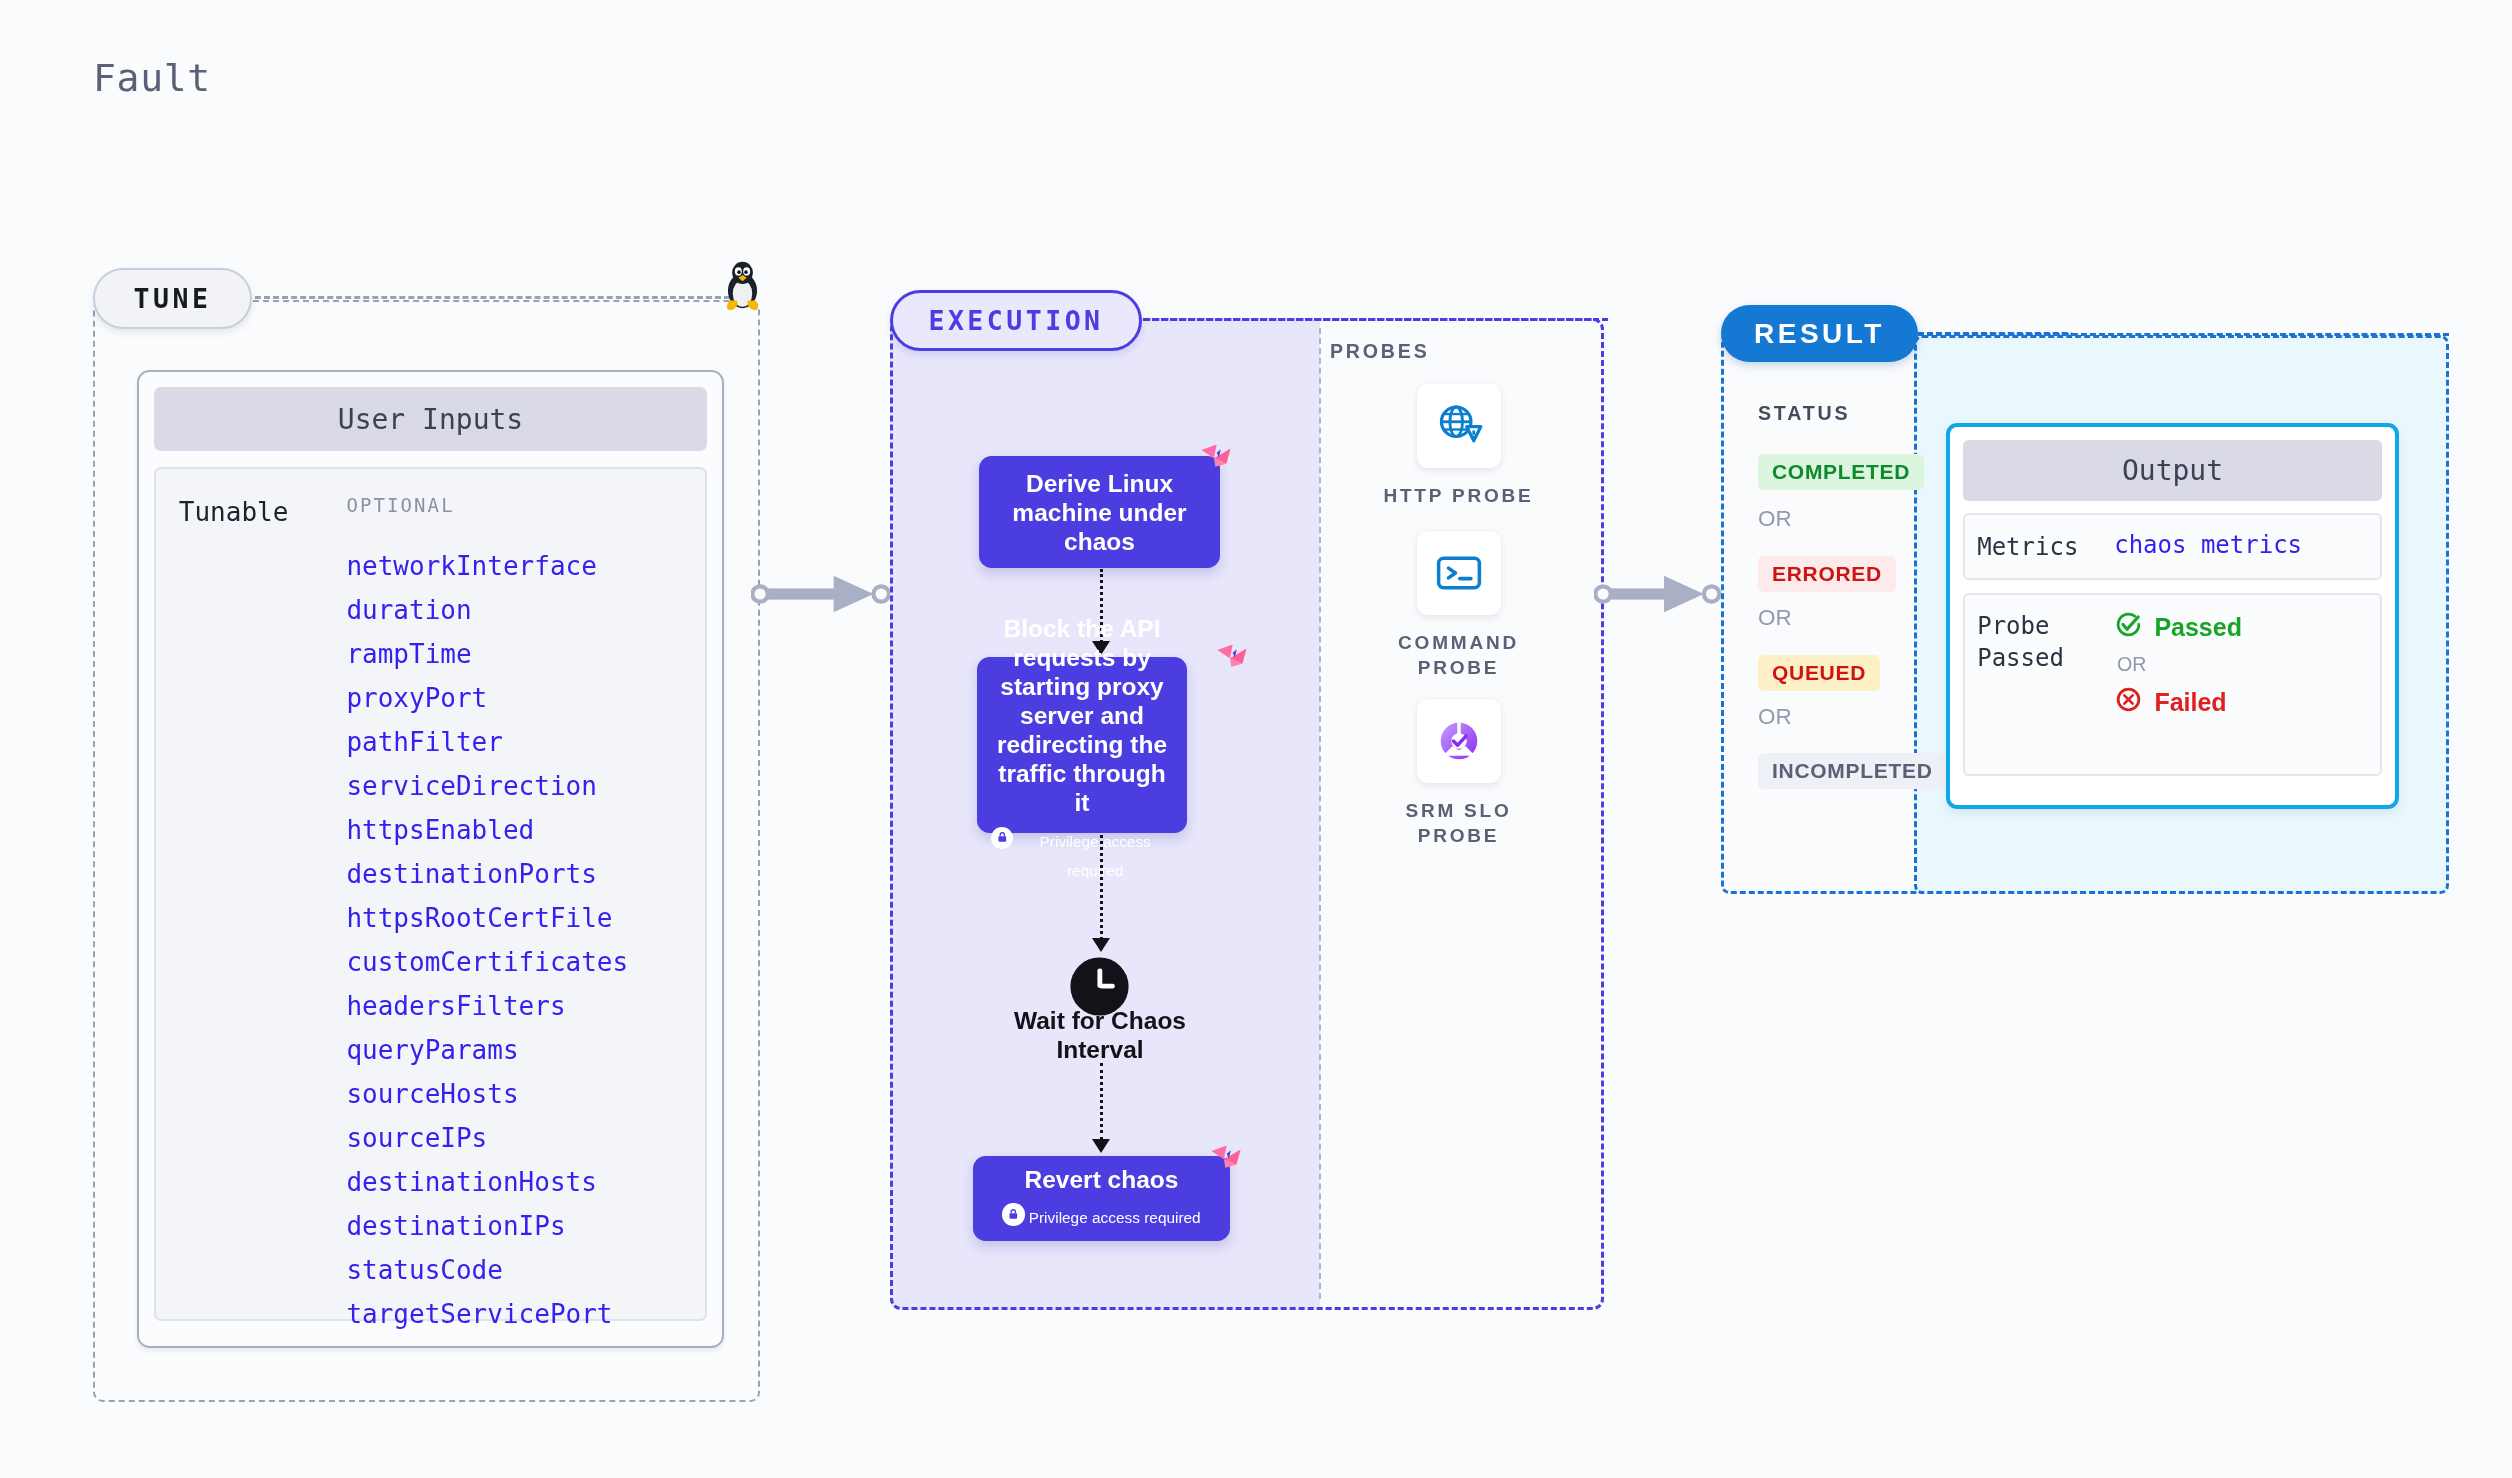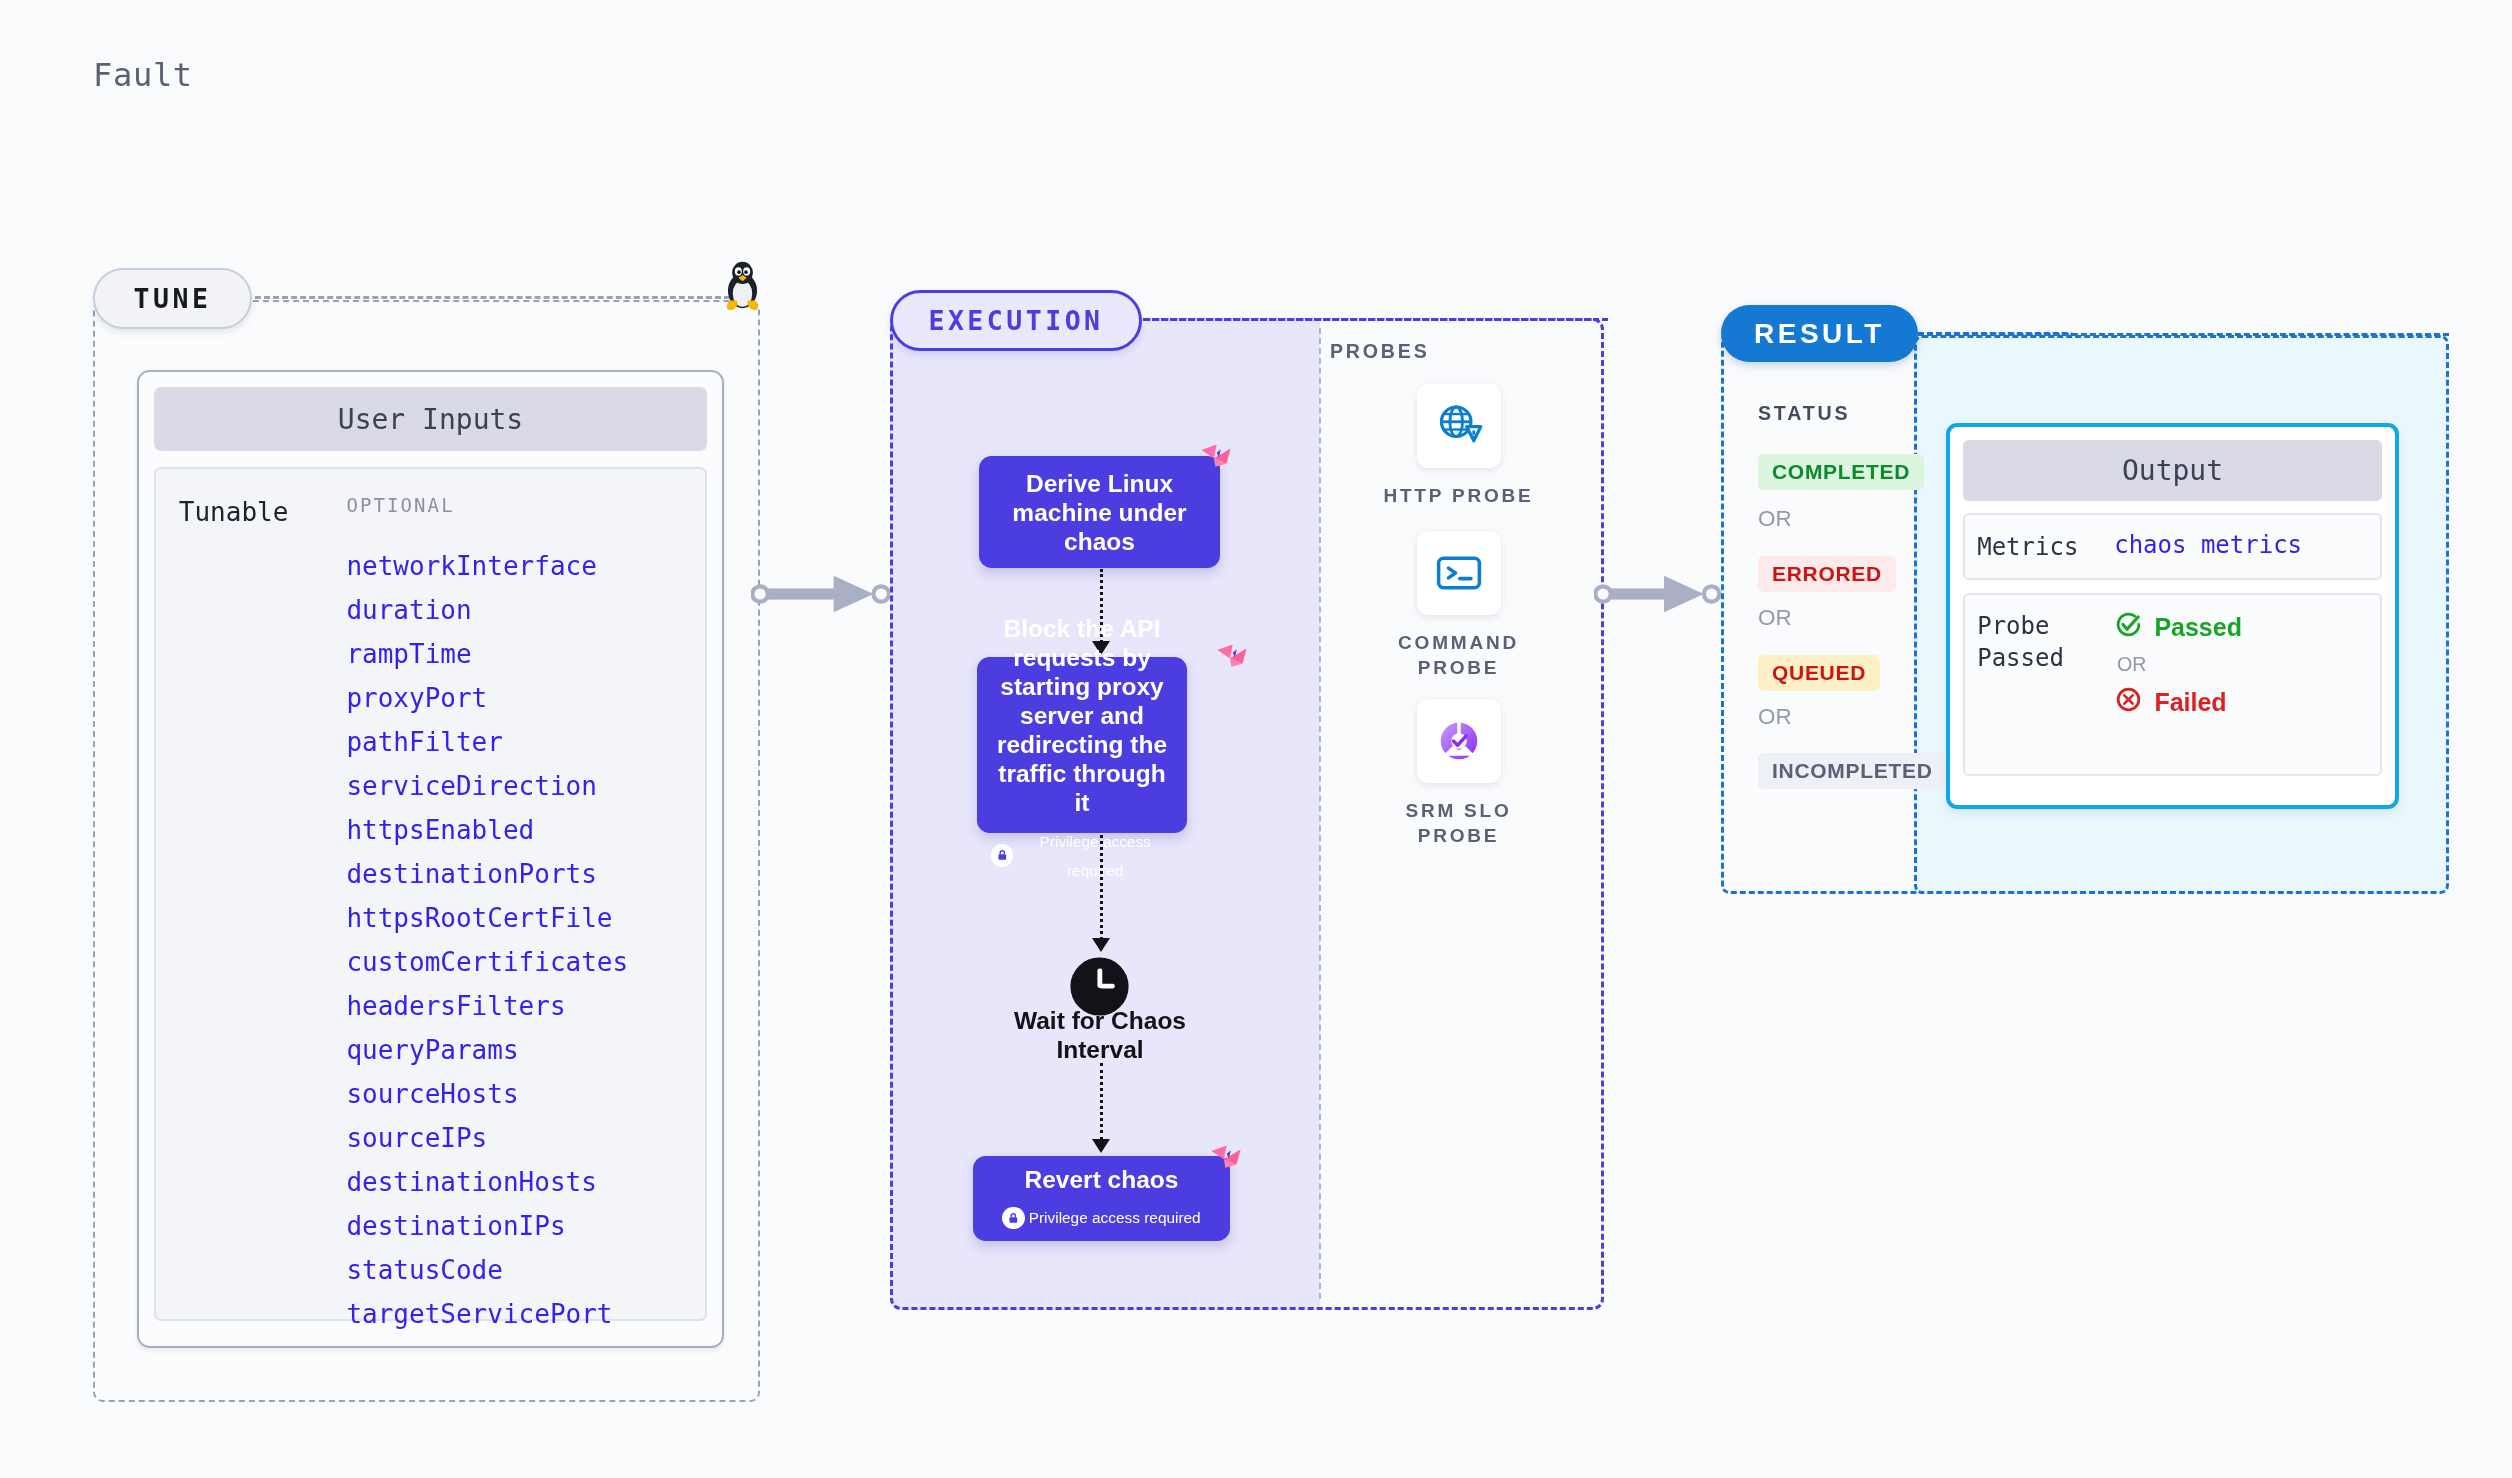--- a/index.html
+++ b/index.html
@@ -8,21 +8,21 @@
     background: #fafbfd;
     font-family: "Liberation Sans", sans-serif;
     overflow: hidden;
   }
   .stage { position: relative; width: 2512px; height: 1478px; }
 
   
   .fault-label {
     position: absolute; left: 93px; top: 56px;
     font-family: "DejaVu Sans Mono", monospace;
-    font-size: 32px; color: #5a6075; letter-spacing: 0.7px;
+    font-size: 38px; color: #5a6075; letter-spacing: 0.7px;
   }
   .title-row { position: absolute; left: 95px; top: 119px; display: flex; align-items: center; gap: 24px; }
   .title-text {
     font-size: 42px; font-weight: 700; color: #111318; letter-spacing: -0.3px;
   }
 
   
   .tux { display:block; }
 
   
@@ -131,21 +131,21 @@
   
   .node {
     position: absolute; background: #4b3de0; color: #fff; border-radius: 12.6px;
     display: flex; flex-direction: column; align-items: center; justify-content: center;
     text-align: center; font-weight: 700; box-shadow: 0 5.6px 11.2px rgba(50,40,150,.18);
   }
   .node-1 { left: 979px; top: 456px; width: 241px; height: 112px; font-size: 24.5px; line-height: 29px; padding: 0 19px; }
   .node-2 { left: 977px; top: 657px; width: 210px; height: 176px; font-size: 24.5px; line-height: 29px; padding: 8.4px 14px 0 14px; }
   .node-3 { left: 973px; top: 1156px; width: 257px; height: 85px; font-size: 24.5px; line-height: 29px; padding: 0 14px; }
 
-  .priv-row { display: flex; align-items: center; gap: 4px; margin-top: 9.8px; font-size: 15.4px; font-weight: 400; }
+  .priv-row { display: flex; align-items: flex-start; gap: 4px; margin-top: 9.8px; font-size: 15.4px; font-weight: 400; }
   .priv-dot {
     width: 22.4px; height: 22.4px; border-radius: 50%; background: #ffffff;
     display:flex; align-items:center; justify-content:center; flex: none;
   }
 
   .corner-flag { position: absolute; }
 
   .arrow-v {
     position: absolute; width: 0; border-left: 3.5px dotted #111318;
   }

